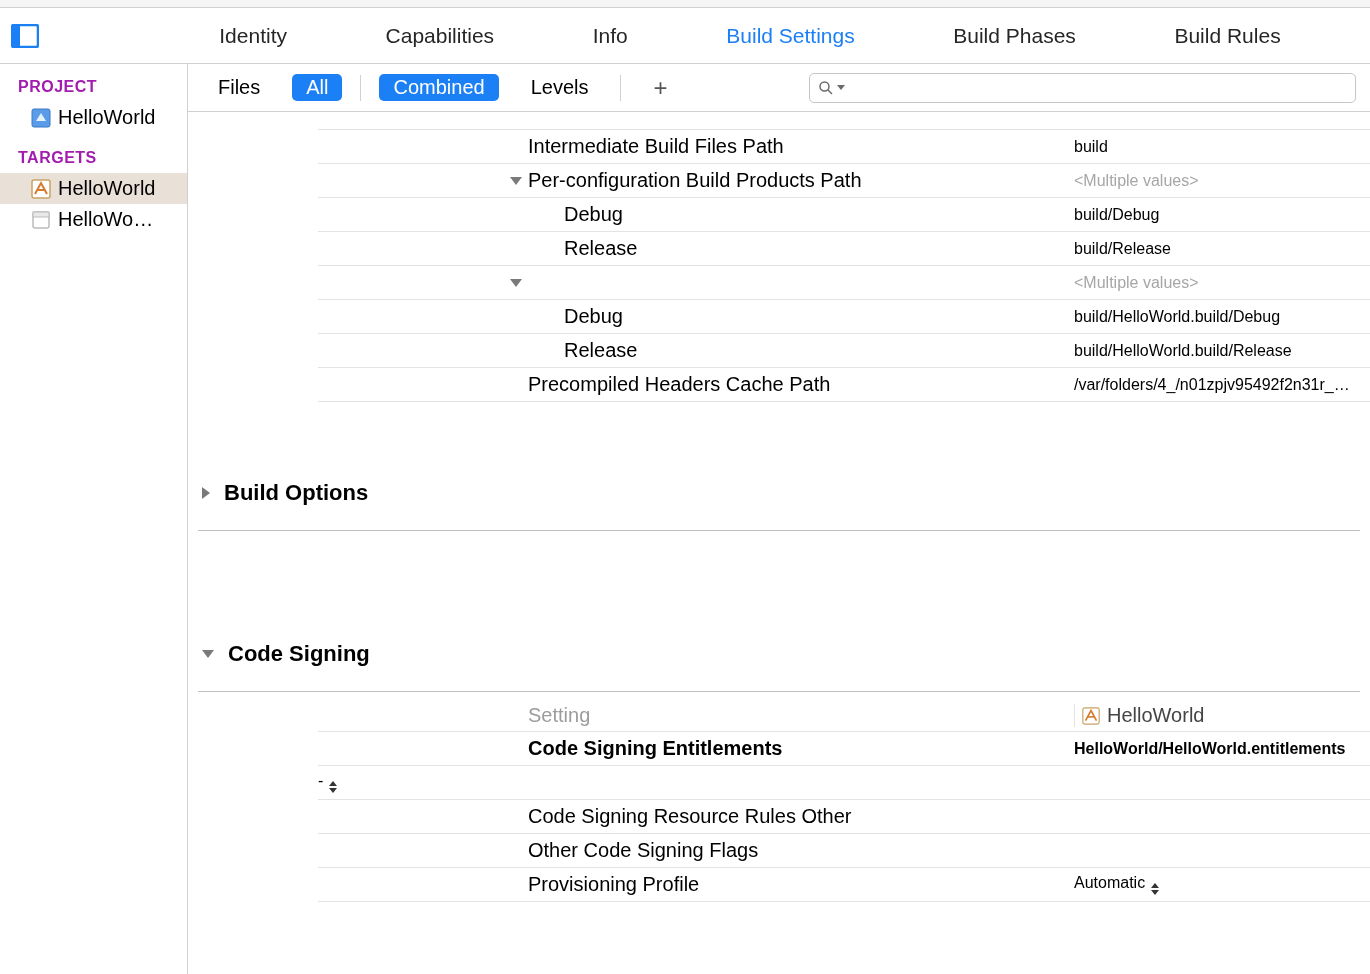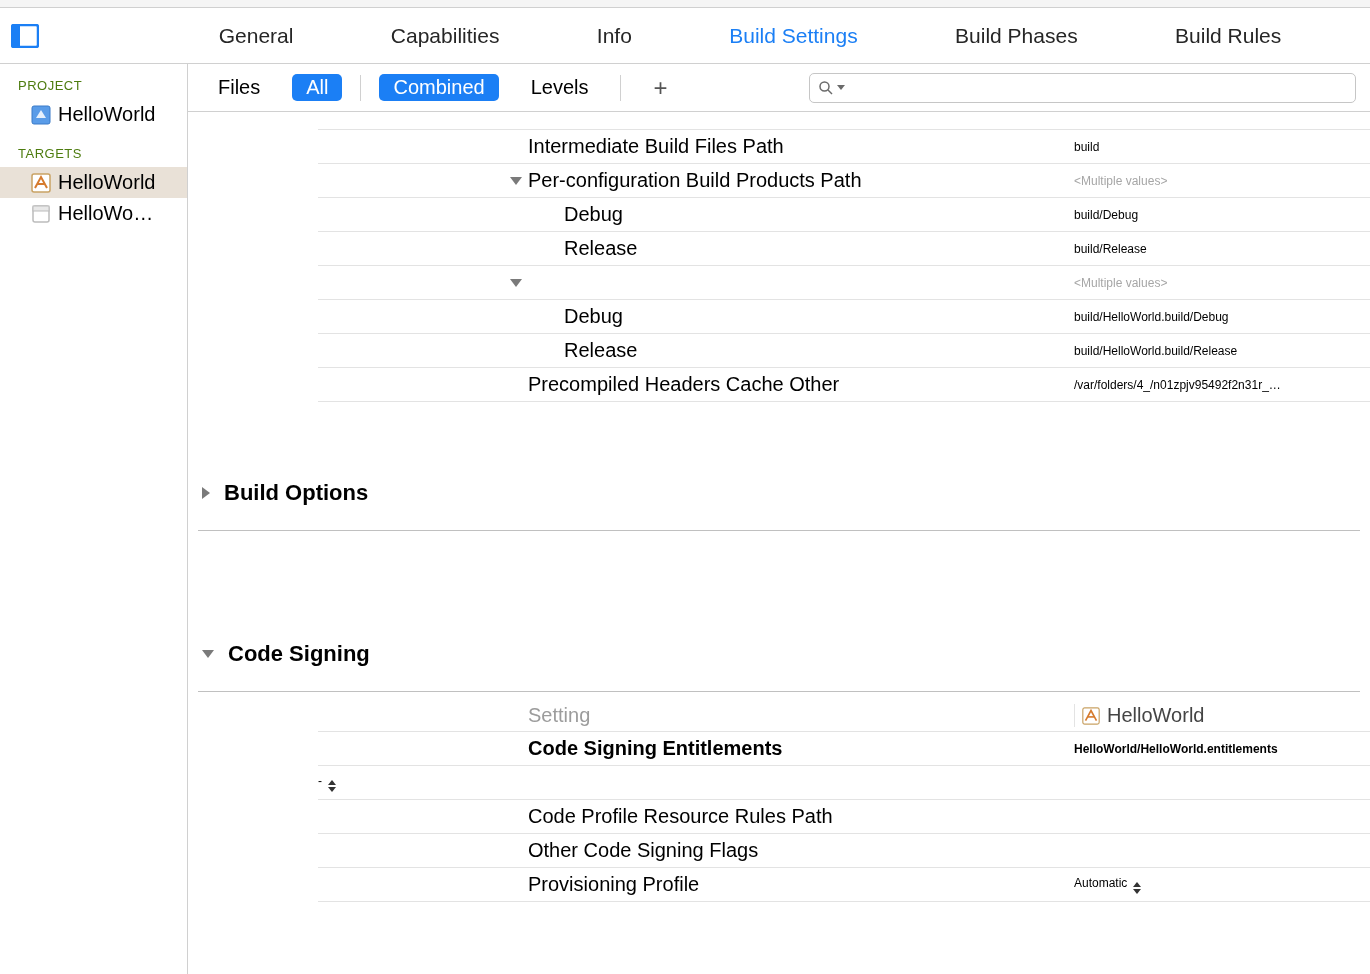--- a/index.html
+++ b/index.html
@@ -47,23 +47,23 @@
   .body {
     display: flex;
     height: calc(974px - 8px - 56px);
   }
   .sidebar {
     width: 188px;
     border-right: 1px solid #d0d0d0;
     padding-top: 10px;
   }
   .section-label {
-    font-size: 13px;
-    font-weight: 400;
-    color: #4d7c0f;
+    font-size: 16px;
+    font-weight: 700;
+    color: #a21caf;
     letter-spacing: 0.5px;
     padding: 4px 14px 6px 18px;
   }
   .sidebar-item {
     display: flex;
     align-items: center;
     gap: 6px;
     padding: 4px 8px 4px 30px;
     font-size: 20px;
     cursor: pointer;
@@ -152,21 +152,21 @@
   }
   .label-cell {
     width: 756px;
     display: flex;
     align-items: center;
     padding: 4px 0;
   }
   .value-cell {
     flex: 1;
     padding: 4px 8px 4px 0;
-    font-size: 12px;
+    font-size: 16px;
     white-space: nowrap;
     overflow: hidden;
     text-overflow: ellipsis;
   }
   .value-cell.placeholder { color: #a6a6a6; }
   .indent-0 { padding-left: 210px; }
   .indent-1 { padding-left: 192px; }
   .indent-2 { padding-left: 246px; }
   .disclosure {
     width: 0; height: 0;
@@ -230,21 +230,21 @@
 <div class="topbar"></div>
 
 <div class="tabbar">
   <div class="panel-toggle">
     <svg width="28" height="24" viewBox="0 0 28 24">
       <rect x="1" y="1" width="26" height="22" rx="2" fill="none" stroke="#1b7ff5" stroke-width="2.5"></rect>
       <rect x="1" y="1" width="8" height="22" fill="#1b7ff5"></rect>
     </svg>
   </div>
   <div class="tabs">
-    <div class="tab">General</div>
+    <div class="tab">Identity</div>
     <div class="tab">Capabilities</div>
     <div class="tab">Info</div>
     <div class="tab active">Build Settings</div>
     <div class="tab">Build Phases</div>
     <div class="tab">Build Rules</div>
   </div>
 </div>
 
 <div class="body">
   <div class="sidebar">
@@ -350,21 +350,21 @@
       </div>
       <div class="row">
         <div class="label-cell indent-2">
             <span>Release</span>
           </div>
         <div class="value-cell"><span>build/HelloWorld.build/Release</span></div>
       </div>
 
       <div class="row">
         <div class="label-cell indent-0">
-            <span>Precompiled Headers Cache Other</span>
+            <span>Precompiled Headers Cache Path</span>
           </div>
         <div class="value-cell"><span>/var/folders/4_/n01zpjv95492f2n31r_…</span></div>
       </div>
 
       <div class="group-gap"></div>
       <div class="group-header">
         <span class="disclosure right"></span>
         <span>Build Options</span>
       </div>
 
@@ -395,21 +395,21 @@
         <div class="value-cell bold"><span>HelloWorld/HelloWorld.entitlements</span></div>
       </div>
       <div class="row">
         <div class="value-cell"><span>-</span><span class="updown">
               <span class="up"></span>
               <span class="dn"></span>
             </span></div>
       </div>
       <div class="row">
         <div class="label-cell indent-0">
-            <span>Code Profile Resource Rules Path</span>
+            <span>Code Signing Resource Rules Other</span>
           </div>
         <div class="value-cell"><span></span></div>
       </div>
       <div class="row">
         <div class="label-cell indent-0">
             <span>Other Code Signing Flags</span>
           </div>
         <div class="value-cell"><span></span></div>
       </div>
       <div class="row">

